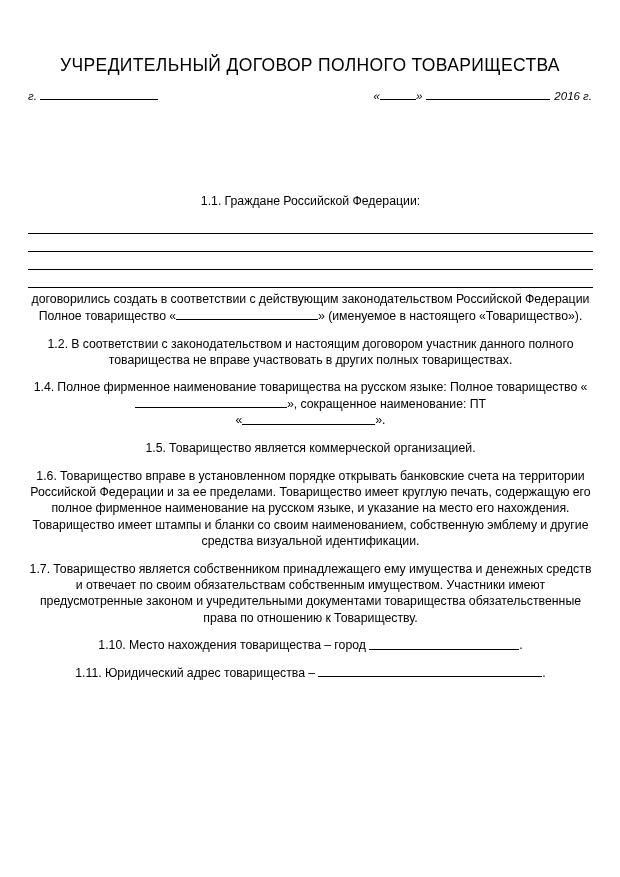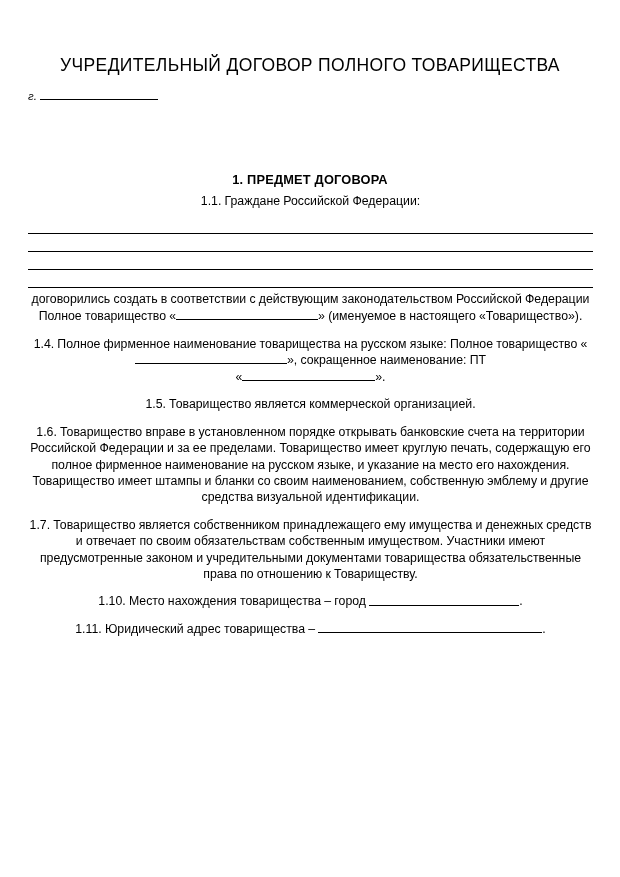--- a/index.html
+++ b/index.html
@@ -129,37 +129,40 @@
 <body>
 
 <div class="page">
 
   <h1 class="doc-title">УЧРЕДИТЕЛЬНЫЙ ДОГОВОР ПОЛНОГО ТОВАРИЩЕСТВА</h1>
 
   <div class="meta-row">
     <span class="meta-left">
       <span>г.</span><span class="ul-fill ul-place"></span>
     </span>
+    <span class="meta-right">
+      <span>«</span><span class="ul-fill ul-day"></span><span>»</span><span class="ul-fill ul-month"></span><span>2016 г.</span>
+    </span>
   </div>
 
-  <h2 class="section-heading">1. ПРЕДМЕТ ДОГОВОРА</h2>
 
   <div class="body-block">
 
     <p class="para tight">1.1. Граждане Российской Федерации:</p>
 
     <div class="ruled-lines">
       <div class="rule"></div>
       <div class="rule"></div>
       <div class="rule"></div>
       <div class="rule"></div>
     </div>
 
     <p class="para"><span>договорились создать в соответствии с действующим законодательством Российской Федерации Полное товарищество «</span><span class="blank b-name"></span><span>» (именуемое в настоящего «Товарищество»).</span></p>
 
+    <p class="para">1.2. В соответствии с законодательством и настоящим договором участник данного полного товарищества не вправе участвовать в других полных товариществах.</p>
 
 
     <p class="para"><span>1.4. Полное фирменное наименование товарищества на русском языке: Полное товарищество «</span><span class="blank b-name3"></span><span>», сокращенное наименование: ПТ</span><br><span>«</span><span class="blank b-name4"></span><span>».</span></p>
 
     <p class="para">1.5. Товарищество является коммерческой организацией.</p>
 
     <p class="para">1.6. Товарищество вправе в установленном порядке открывать банковские счета на территории Российской Федерации и за ее пределами. Товарищество имеет круглую печать, содержащую его полное фирменное наименование на русском языке, и указание на место его нахождения. Товарищество имеет штампы и бланки со своим наименованием, собственную эмблему и другие средства визуальной идентификации.</p>
 
     <p class="para">1.7. Товарищество является собственником принадлежащего ему имущества и денежных средств и отвечает по своим обязательствам собственным имуществом. Участники имеют предусмотренные законом и учредительными документами товарищества обязательственные права по отношению к Товариществу.</p>
 

